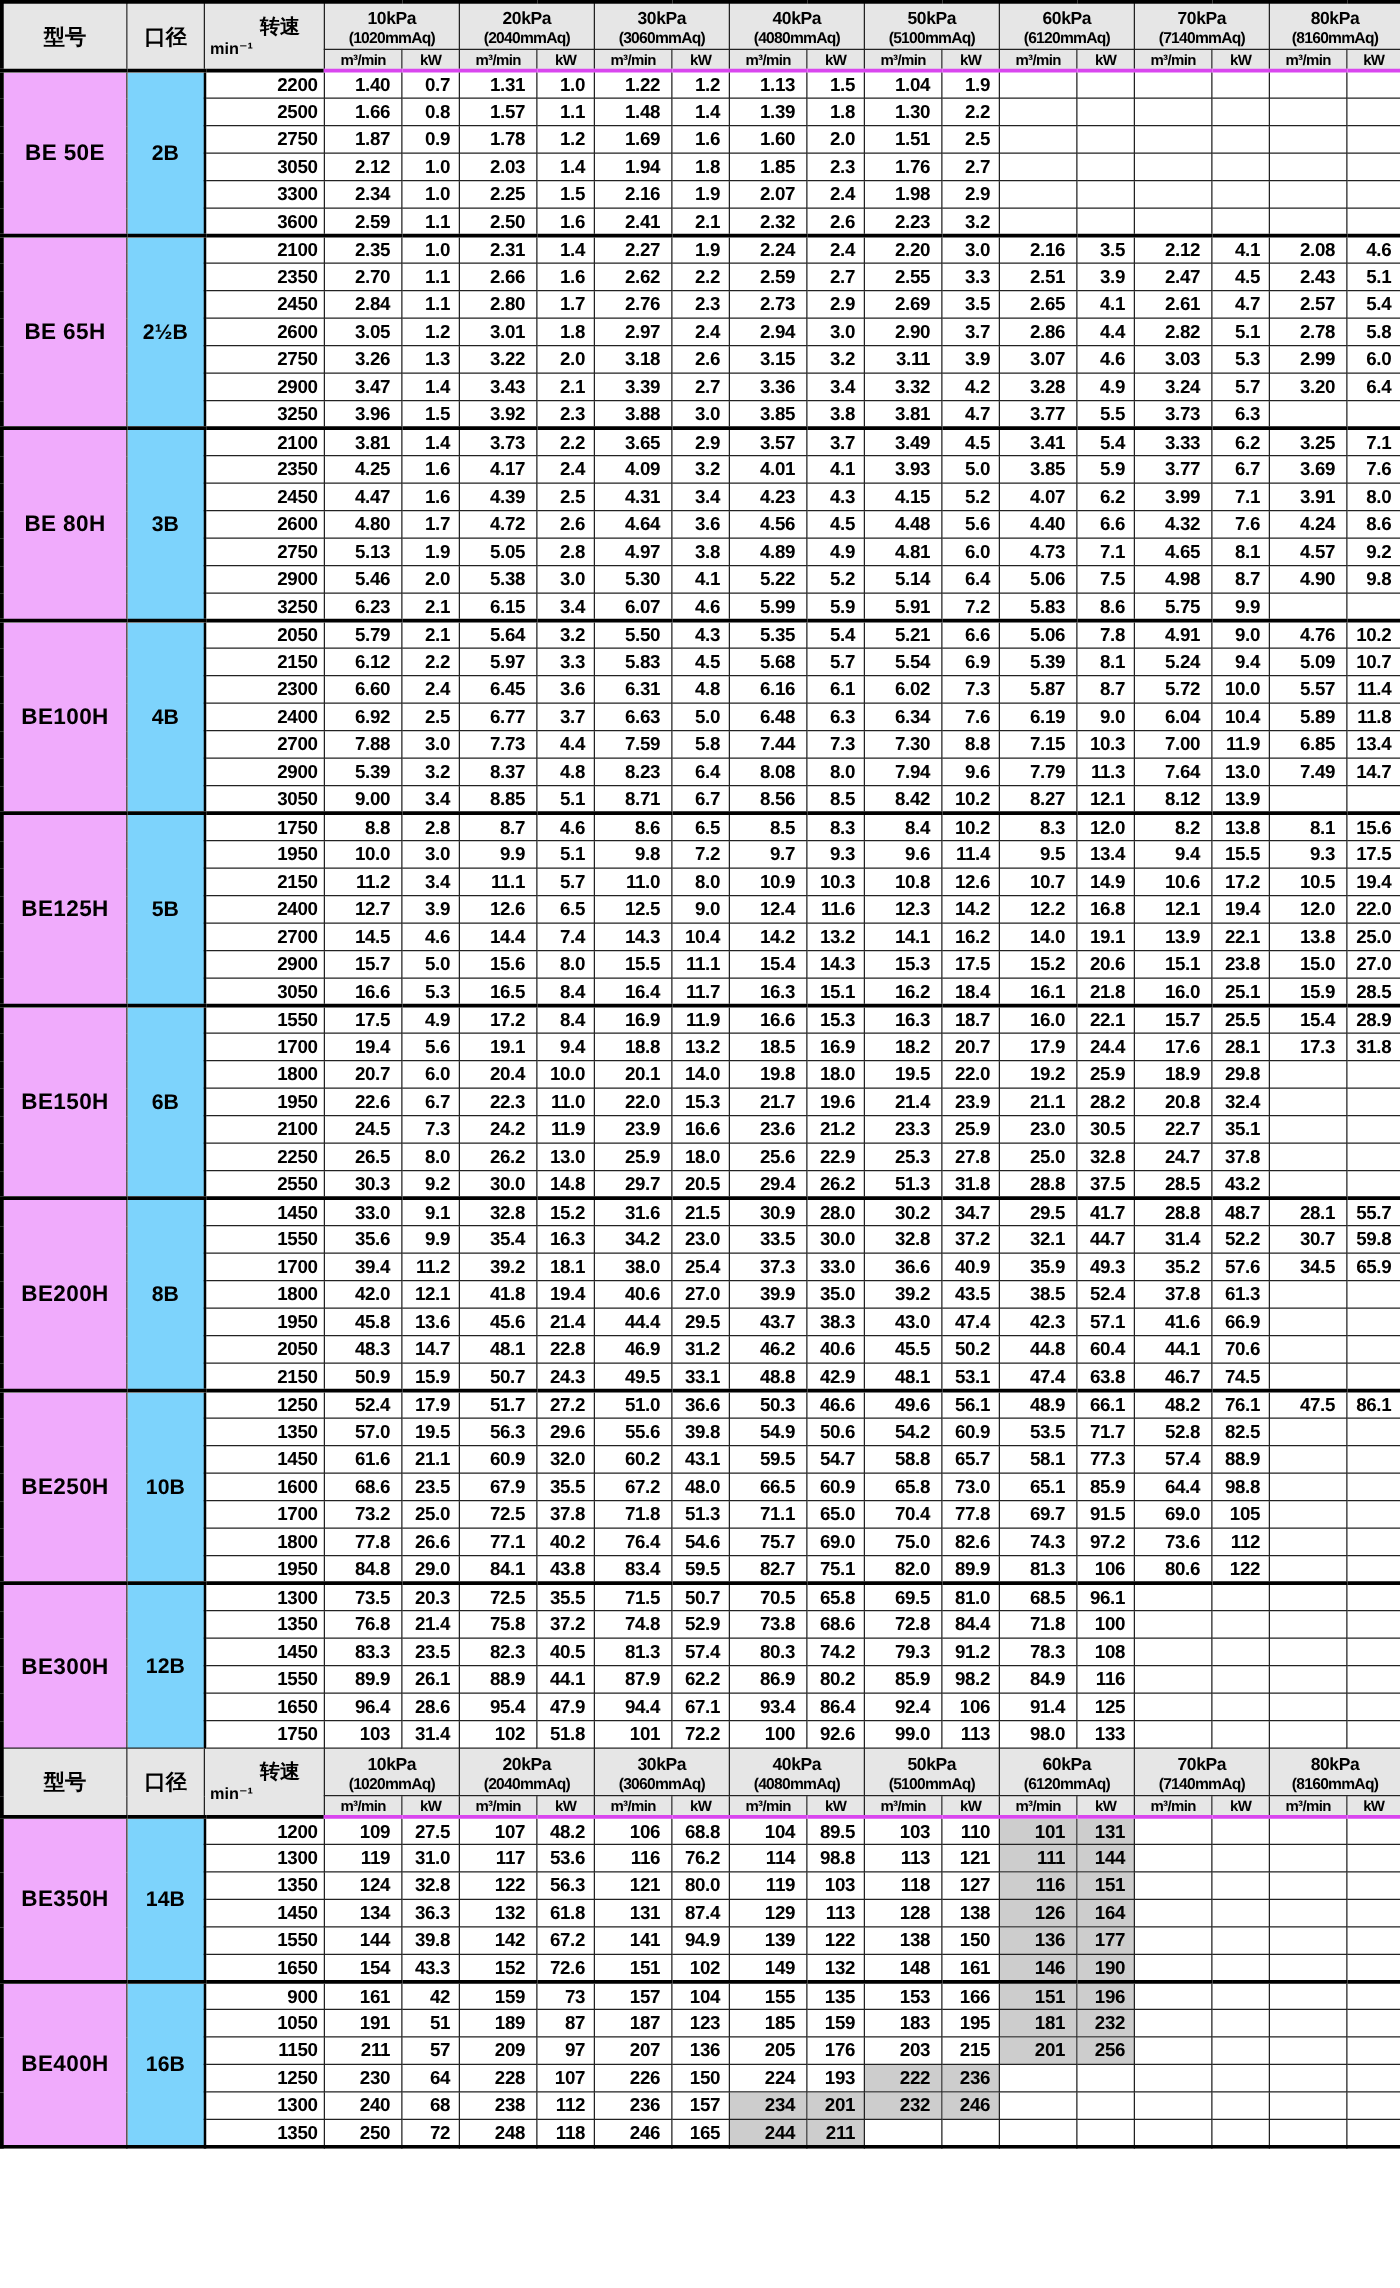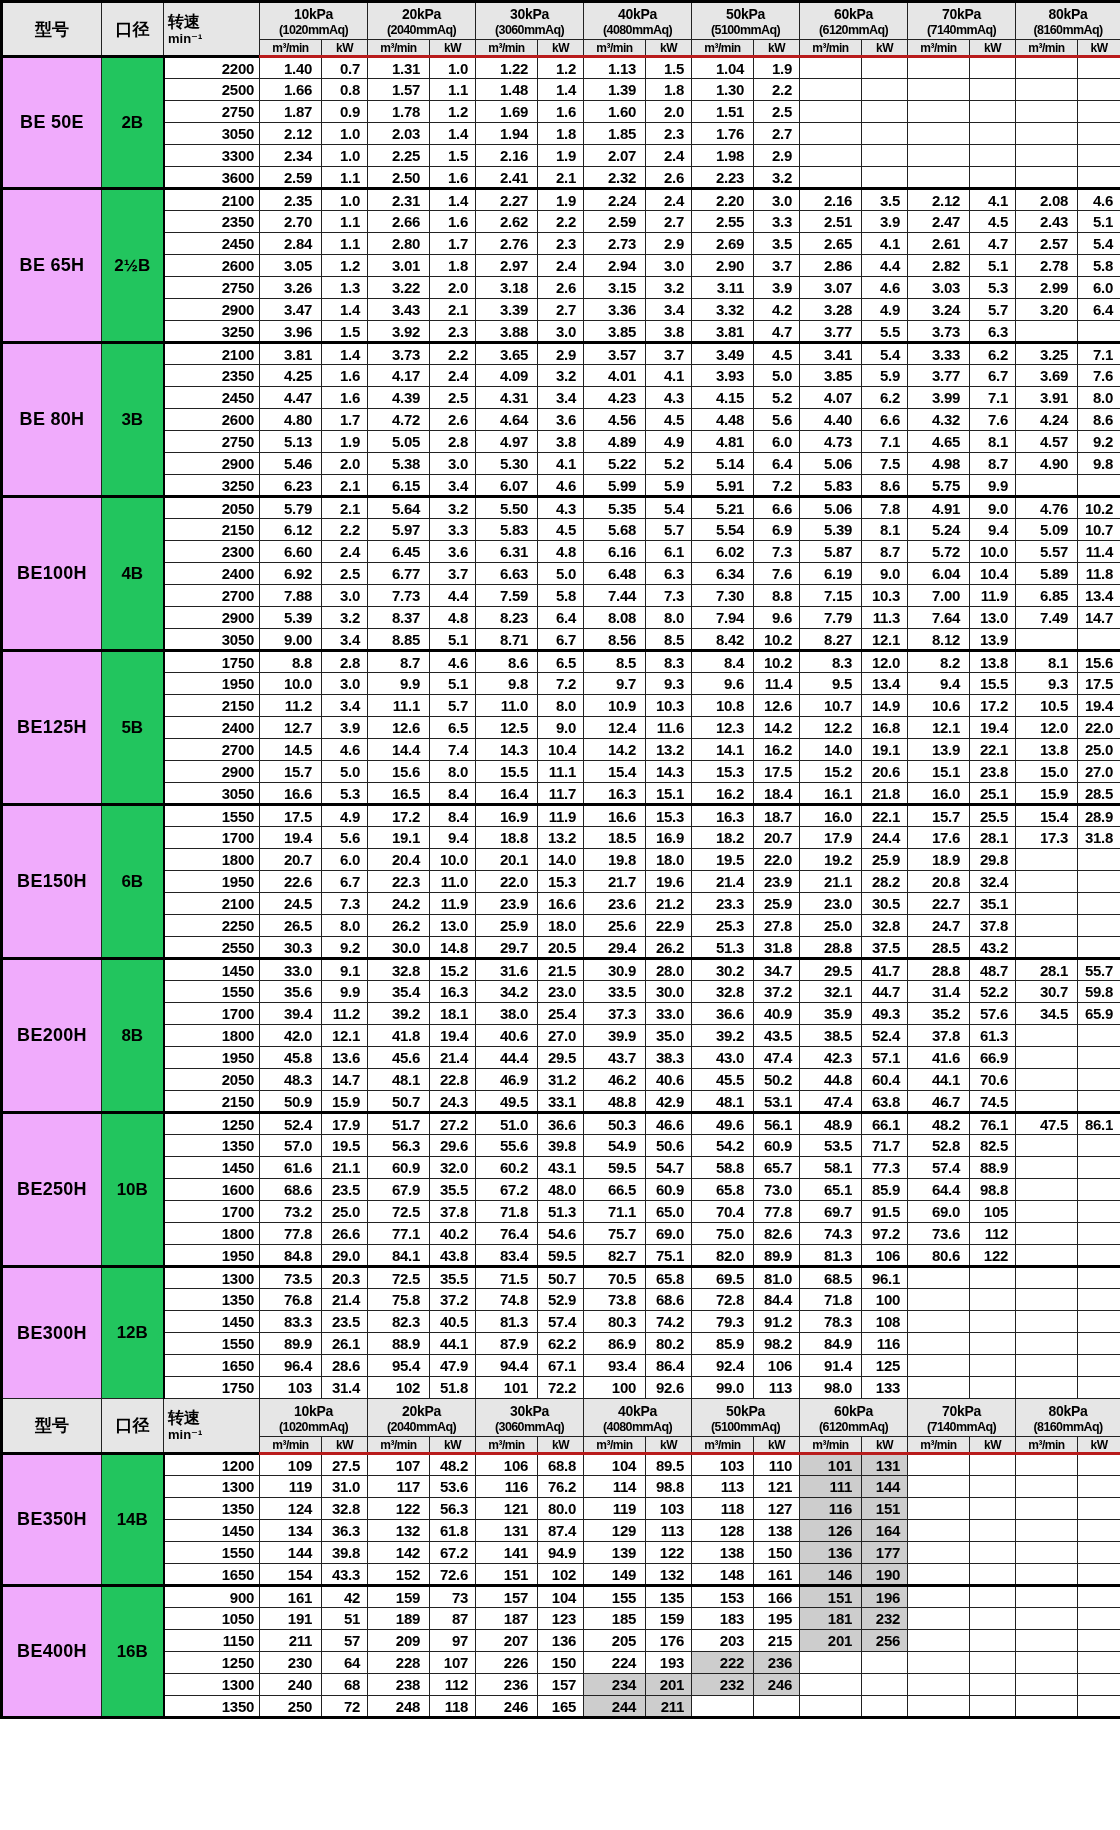--- a/index.html
+++ b/index.html
@@ -7,33 +7,33 @@
   table {
     border-collapse:collapse; table-layout:fixed; width:1120px;
     font-family:"Liberation Sans","DejaVu Sans",sans-serif;
     font-weight:bold; color:#000; border:3px solid #000;
   }
   td,th { border:1px solid #222; overflow:hidden; white-space:nowrap; padding:0; }
   
   tr.hdr1 th, tr.hdr2 th { background:#e6e6e6; }
   tr.hdr1 { height:38px; }
   tr.hdr2 { height:17px; }
-  tr.hdr2 th { border-bottom:3px solid #b91c1c; font-size:12px; }
+  tr.hdr2 th { border-bottom:3px solid #d946ef; font-size:12px; }
   .kpa { font-size:14px; line-height:18px; letter-spacing:-0.3px; text-align:center; }
   .mmaq { font-size:12.5px; line-height:14px; letter-spacing:-0.6px; text-align:center; }
   .model-h, .cal-h { font-size:17px; text-align:center; }
   .speed-h { text-align:left; }
-  .speed-l1 { font-size:16px; line-height:18px; padding-left:4px; }
+  .speed-l1 { font-size:16px; line-height:18px; padding-left:4px;margin-left:40px; }
   .speed-l2 { font-size:13px; line-height:15px; padding-left:4px; }
   .unit-h { text-align:center; letter-spacing:-0.5px; }
   
   tr.data-row { height:22px; }
   tr.group-first td { border-top:3px solid #000; }
   td.model { background:#f0abfc; font-size:18px; text-align:center; letter-spacing:0.3px; }
-  td.cal   { background:#22c55e; font-size:17px; text-align:center; border-right:2px solid #000; }
+  td.cal   { background:#7dd3fc; font-size:17px; text-align:center; border-right:2px solid #000; }
   td.rpm  { font-size:15px; text-align:right; padding-right:5px; letter-spacing:-0.3px; }
   td.flow { font-size:15px; text-align:right; padding-right:9px; letter-spacing:-0.3px; }
   td.kw   { font-size:15px; text-align:right; padding-right:7px; letter-spacing:-0.3px; }
   td.shaded { background:#cdcdcd; }
 </style>
 </head>
 <body>
 
 <div class="page">
   <table>

